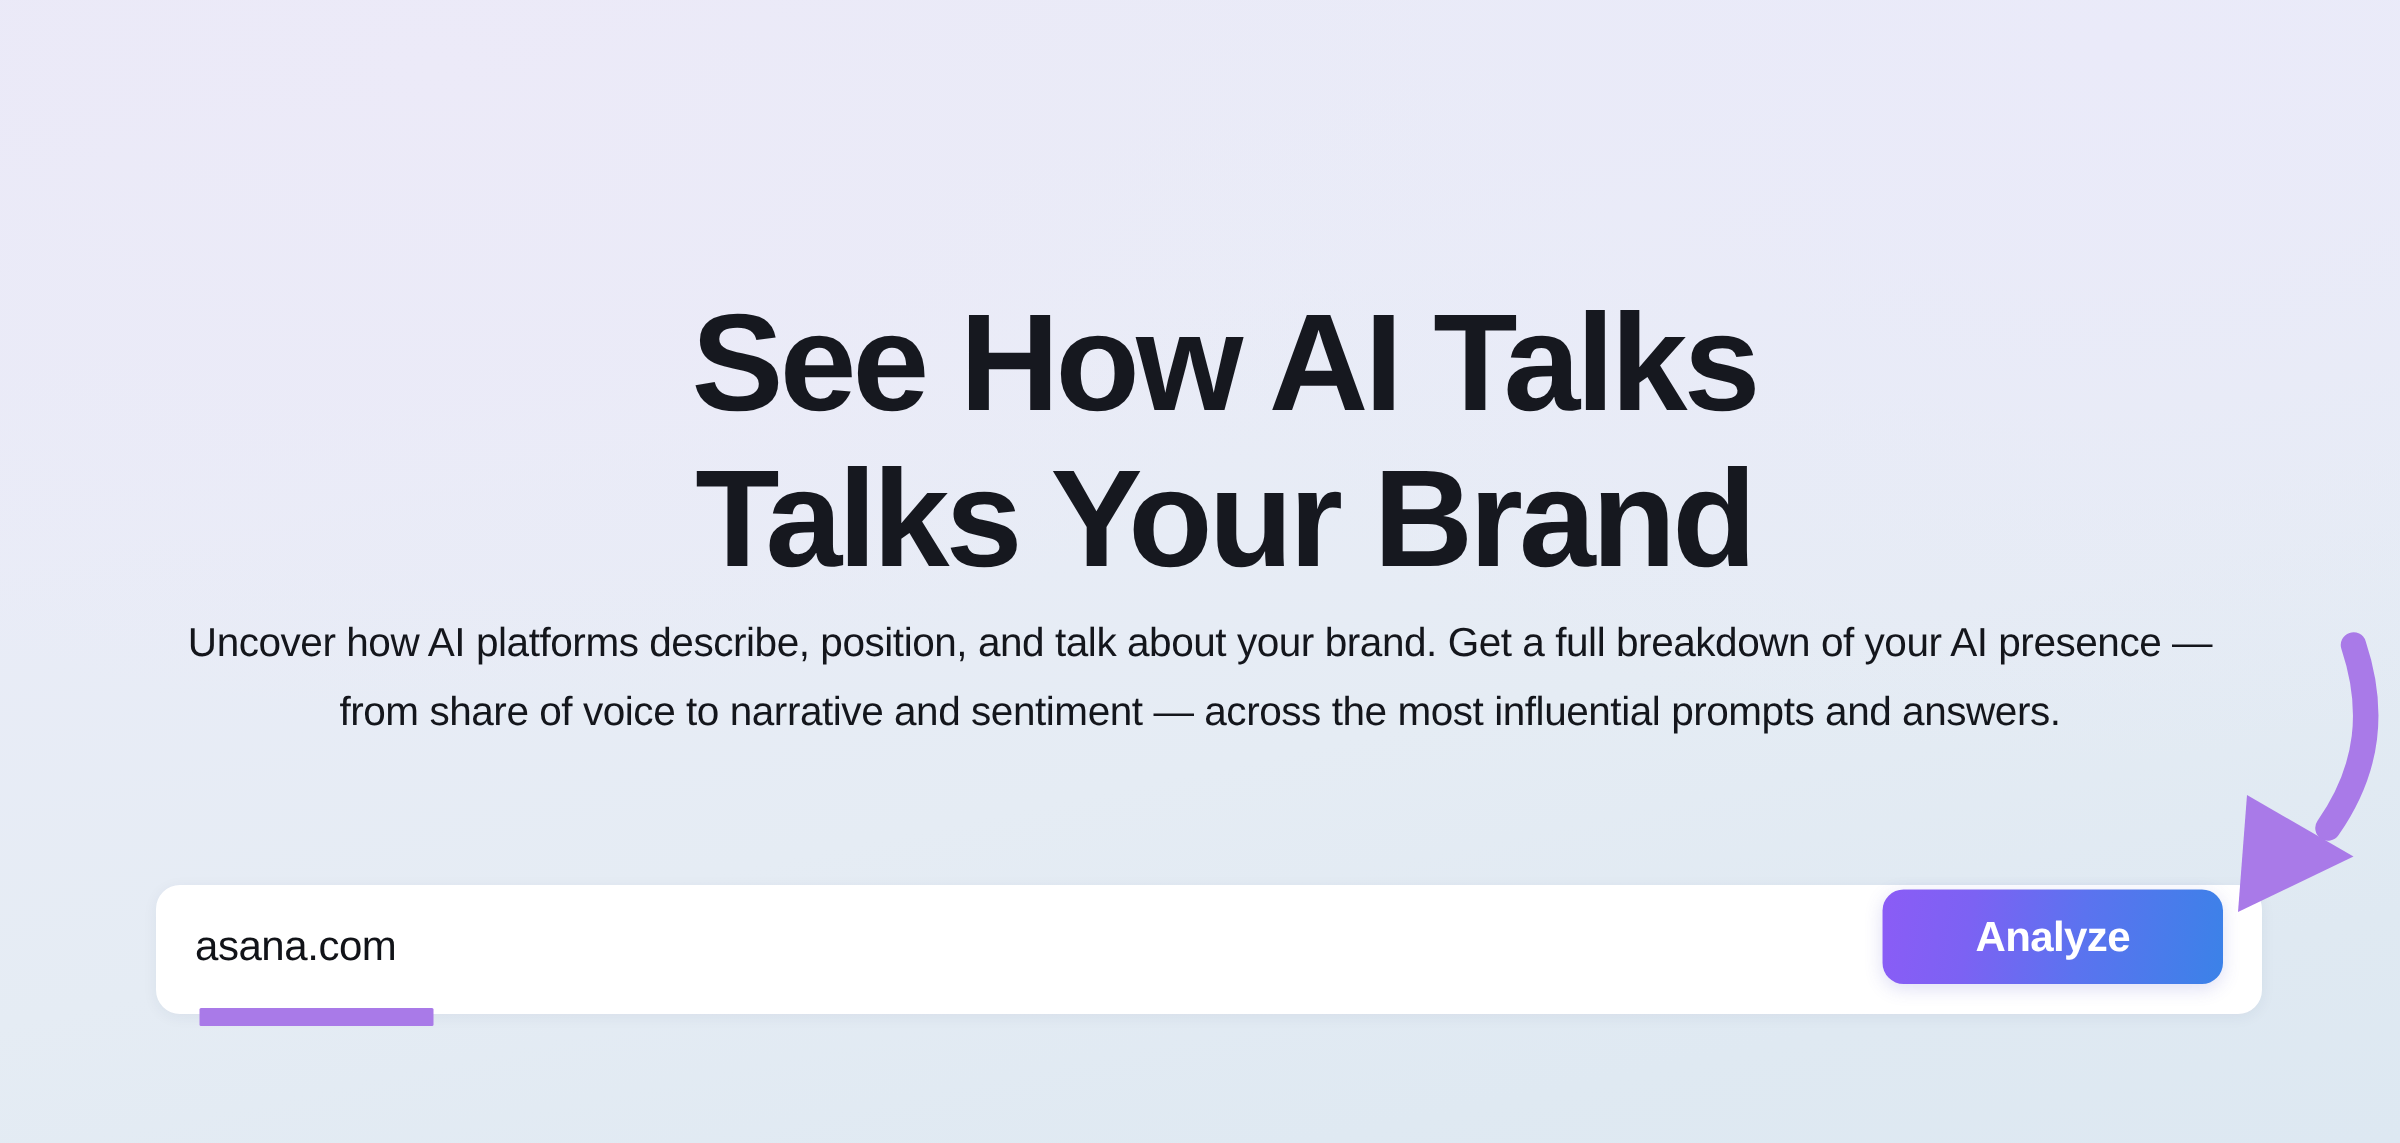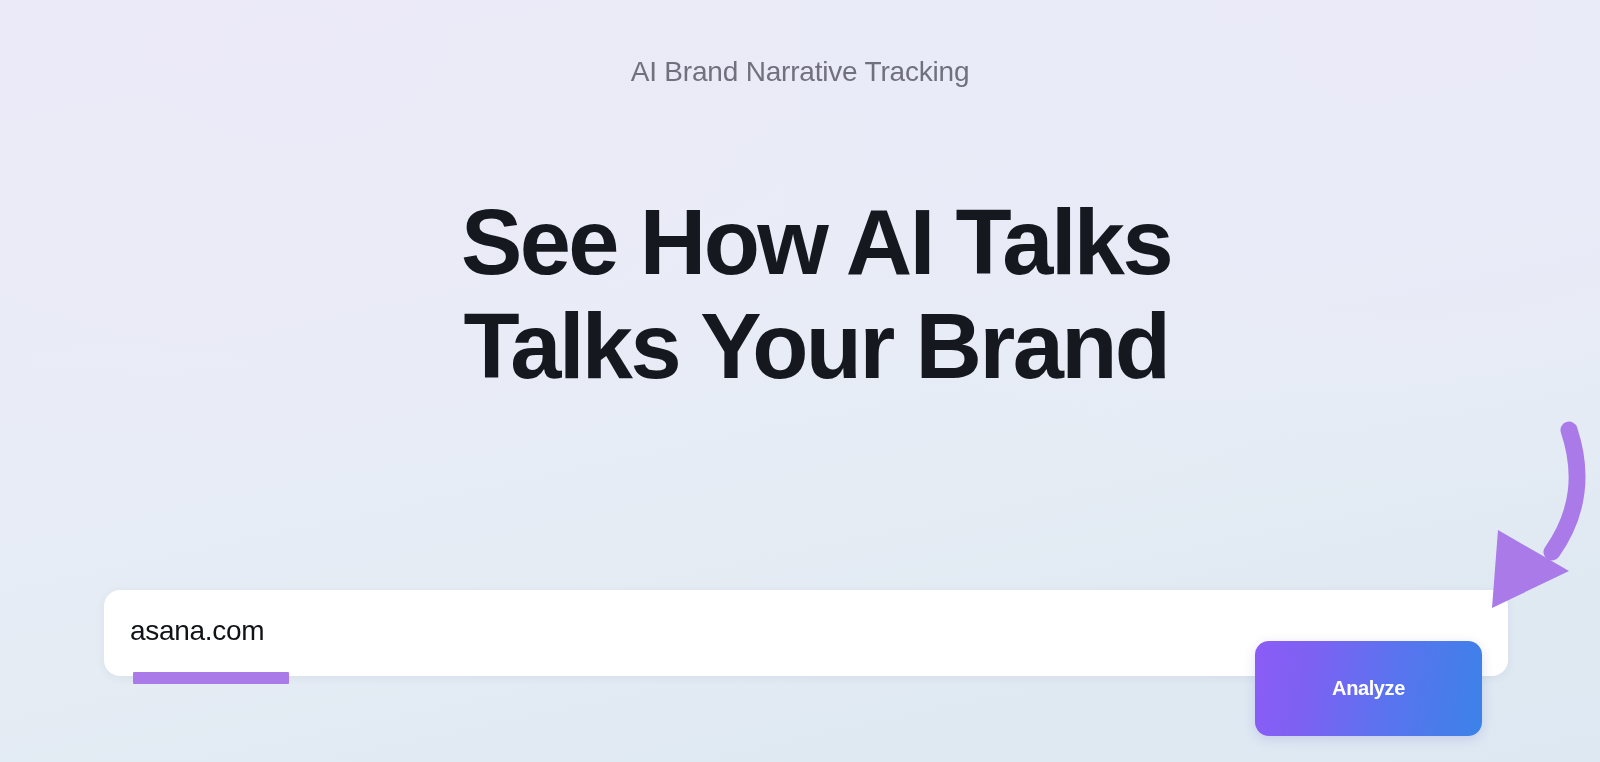--- a/index.html
+++ b/index.html
@@ -122,59 +122,58 @@
     height: 12px;
     background: #a97ae8;
     border-radius: 1px;
   }
 
   .analyze-button {
     position: absolute;
     left: 1151px;
     top: 3px;
     width: 227px;
-    height: 95px;
+    height: 63px;
     border: 0;
     border-radius: 14px;
     background: linear-gradient(100deg, #8b5cf6 0%, #7c62f3 26%, #5b73ef 58%, #3b82e8 100%);
     color: #ffffff;
     font-family: "Liberation Sans", sans-serif;
-    font-size: 20px;
+    font-size: 28px;
     font-weight: 700;
     letter-spacing: -0.4px;
     cursor: pointer;
     display: flex;
     align-items: center;
     justify-content: center;
     box-shadow: 0 3px 12px rgba(80,80,200,0.18);
-    margin-top: 48px;
   }
 
   .pointer-arrow {
     position: absolute;
     left: 1440px;
     top: 412px;
     width: 160px;
     height: 215px;
     pointer-events: none;
   }
 </style>
 </head>
 <body>
 
 <div class="hero">
   <div class="hero-inner">
 
-    <div class="eyebrow">AI Brand Narrative Tracking</div>
 
     <h1 class="headline">
       <span class="line">See How AI Talks</span>
       <span class="line">Talks Your Brand</span>
     </h1>
 
+    <p class="subtitle">Uncover how AI platforms describe, position, and talk about your brand. Get a full breakdown of your AI presence — from share of voice to narrative and sentiment — across the most influential prompts and answers.</p>
 
     <div class="search-row">
 
       <div class="search-input-wrap">
         <input class="search-input" type="text" value="asana.com" style="">
         <div class="input-underline"></div>
       </div>
 
       <button class="analyze-button">Analyze</button>
     </div>

